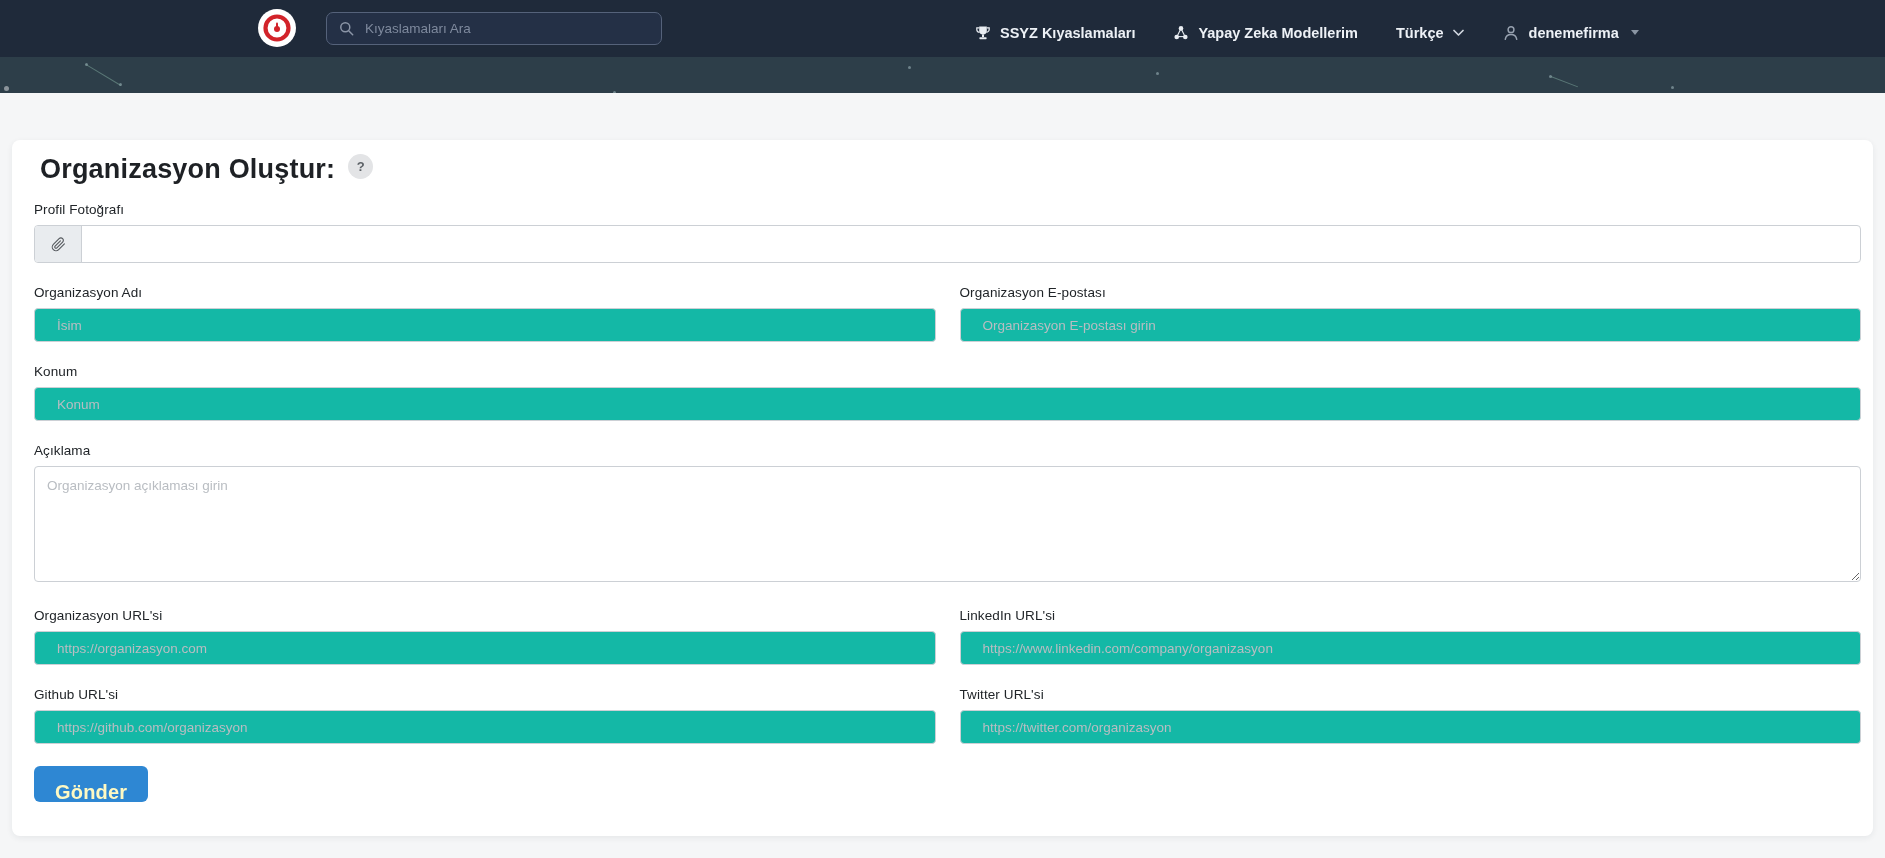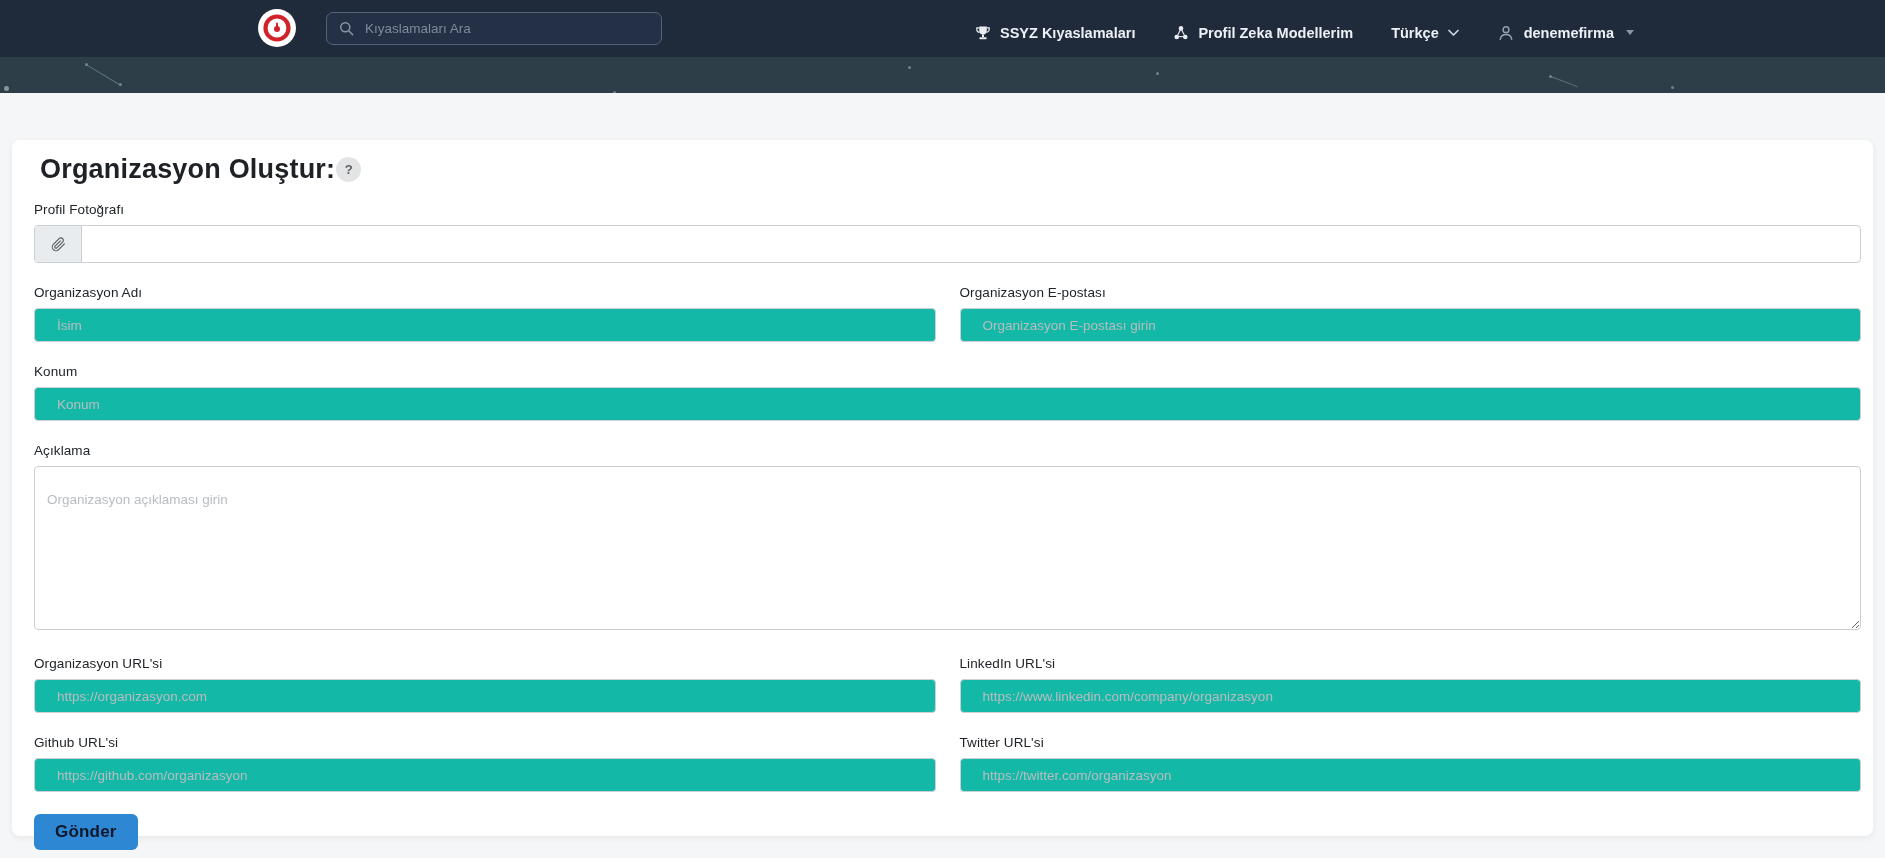--- a/index.html
+++ b/index.html
@@ -24,41 +24,41 @@
   
   .hero{position:absolute;left:0;top:57px;width:100%;height:36px;background:#2d3e49;overflow:hidden;}
   .p-dot{position:absolute;width:3px;height:3px;border-radius:50%;background:#6e838b;}
   .p-dot.big{width:5px;height:5px;background:#8b949b;}
   .p-line{position:absolute;height:1px;background:rgba(125,165,155,.55);transform-origin:0 0;}
 
   
   .card{position:absolute;left:12px;top:140px;width:1861px;height:696px;background:#ffffff;
     border-radius:8px;box-shadow:0 2px 6px rgba(30,40,60,.07);box-sizing:border-box;
     padding:14px 12px 0 22px;}
-  .title-row{display:flex;align-items:center;gap:1px;margin:0 0 17px 6px;}
+  .title-row{display:flex;gap:13px;margin:0 0 17px 6px;}
   .page-title{font-size:27px;font-weight:800;color:#1e2125;letter-spacing:.2px;}
   .help-badge{width:25px;height:25px;border-radius:50%;background:#e3e4e6;color:#5c6166;
     font-size:13px;font-weight:700;display:flex;align-items:center;justify-content:center;cursor:pointer;}
   .group{margin-bottom:22px;}
   .flabel{display:block;margin-bottom:8px;font-size:13.5px;font-weight:400;color:#212529;letter-spacing:.1px;}
   .finput{width:100%;height:34px;box-sizing:border-box;border:1px solid #ccd0d5;border-radius:4px;
     padding:0 22px;font-size:13.5px;font-family:inherit;color:#495057;background:#14b8a6;}
   .finput::placeholder{color:#b9bdc2;opacity:1;}
-  .ftextarea{width:100%;height:164px;box-sizing:border-box;border:1px solid #ccd0d5;border-radius:4px;
-    padding:24px 12px;font-size:13.5px;font-family:inherit;color:#495057;background:#fff;
+  .ftextarea{width:100%;height:116px;box-sizing:border-box;border:1px solid #ccd0d5;border-radius:4px;
+    padding:10px 12px;font-size:13.5px;font-family:inherit;color:#495057;background:#fff;
     resize:both;line-height:1.4;}
   .ftextarea::placeholder{color:#b9bdc2;opacity:1;}
   .row2{display:grid;grid-template-columns:1fr 1fr;column-gap:24px;}
   .file-input{display:flex;align-items:stretch;height:36px;border:1px solid #ccd0d5;border-radius:4px;
     overflow:hidden;background:#fff;cursor:pointer;}
   .file-addon{width:46px;background:#e9ecef;border-right:1px solid #ccd0d5;display:flex;
     align-items:center;justify-content:center;}
   .file-area{flex:1;}
-  .submit-btn{height:36px;padding:8px 21px;background:#2e87d3;color:#0f172a;border:none;border-radius:6px;
-    font-size:17px;font-weight:700;font-family:inherit;cursor:pointer;letter-spacing:.2px;}
+  .submit-btn{height:36px;padding:15px 21px;background:#2e87d3;color:#fef9c3;border:none;border-radius:6px;
+    font-size:20px;font-weight:700;font-family:inherit;cursor:pointer;letter-spacing:.2px;}
 </style>
 </head>
 <body>
 
 <nav class="navbar">
   <div class="logo">
     <svg width="28" height="28" viewBox="0 0 28 28">
       <circle cx="14" cy="14" r="11.5" fill="none" stroke="#d2232a" stroke-width="4.2"></circle>
       <circle cx="14" cy="15" r="3" fill="#d2232a"></circle>
       <rect x="13" y="8.5" width="2" height="5" rx="1" fill="#d2232a"></rect>
@@ -86,21 +86,21 @@
 
     <div class="nav-item">
       <svg width="16" height="16" viewBox="0 0 16 16">
         <line x1="8" y1="3.6" x2="4" y2="11.6" stroke="#e9edf2" stroke-width="1.1"></line>
         <line x1="8" y1="3.6" x2="12" y2="11.6" stroke="#e9edf2" stroke-width="1.1"></line>
         <line x1="4" y1="11.6" x2="12" y2="11.6" stroke="#e9edf2" stroke-width="1.1"></line>
         <circle cx="8" cy="3.4" r="2.3" fill="#e9edf2"></circle>
         <circle cx="3.7" cy="12" r="2.3" fill="#e9edf2"></circle>
         <circle cx="12.3" cy="12" r="2.3" fill="#e9edf2"></circle>
       </svg>
-      <span>Profil Zeka Modellerim</span>
+      <span>Yapay Zeka Modellerim</span>
     </div>
 
     <div class="nav-item">
       <span>Türkçe</span>
       <svg width="11" height="8" viewBox="0 0 11 8">
         <polyline points="1,1.5 5.5,6 10,1.5" fill="none" stroke="#cfd6de" stroke-width="1.7" stroke-linecap="round" stroke-linejoin="round"></polyline>
       </svg>
     </div>
 
     <div class="nav-item">

